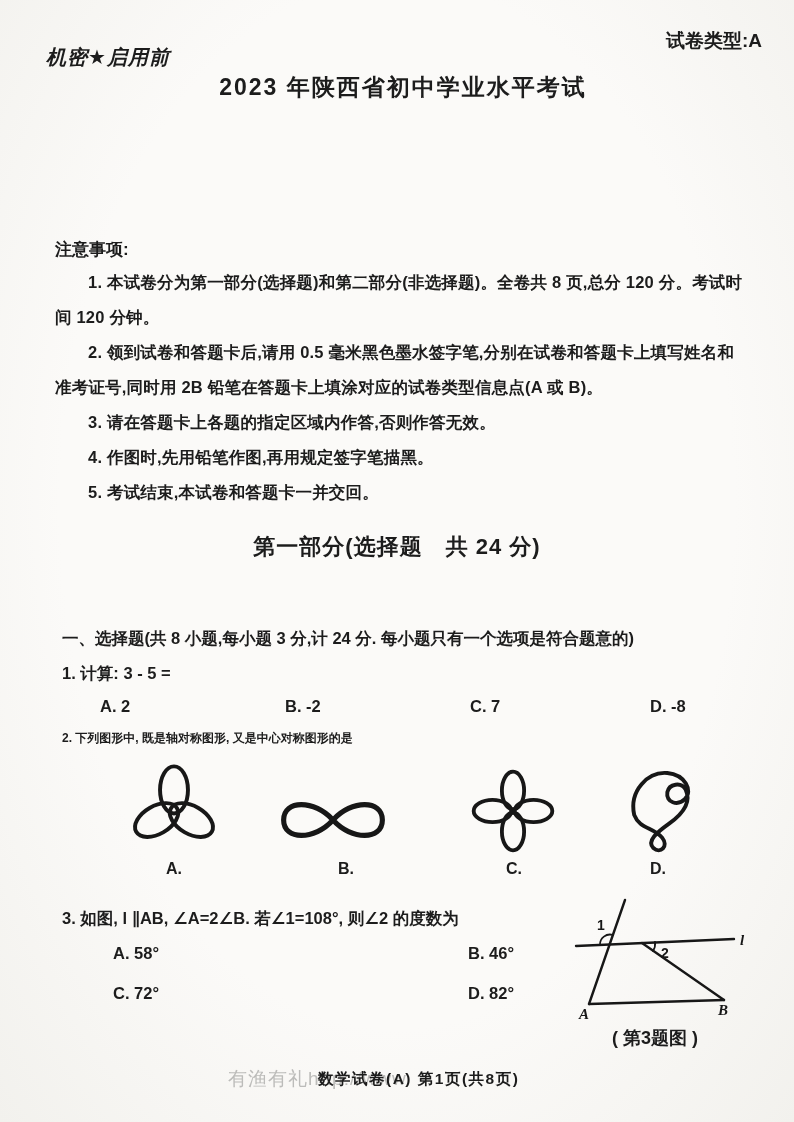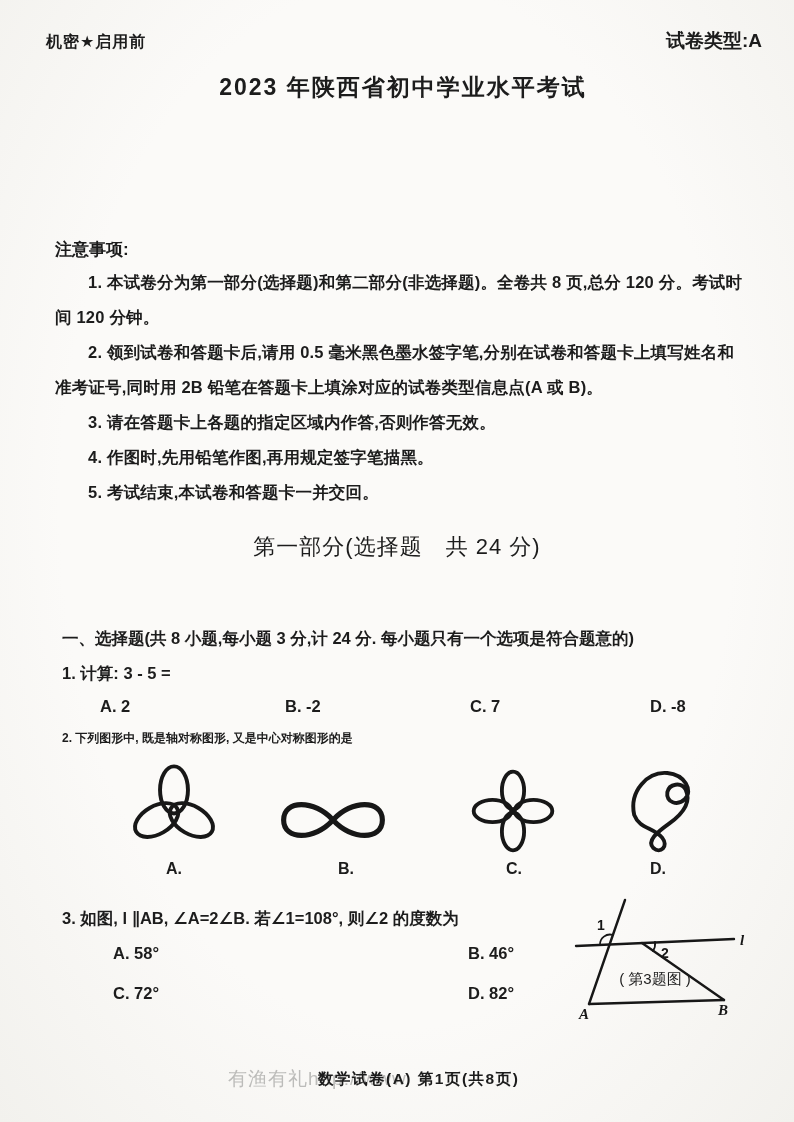--- a/index.html
+++ b/index.html
@@ -7,40 +7,40 @@
     width:794px;height:1122px;
     font-family:"Liberation Sans","DejaVu Sans",sans-serif;
     background:#e9e8e5;
   }
   .page{
     position:relative;width:794px;height:1122px;overflow:hidden;
     background:radial-gradient(ellipse at 50% 45%, #fbfaf8 60%, #f2f1ed 100%);
     color:#1c1c1c;
   }
   .abs{position:absolute;}
-  .security{left:46px;top:32px;font-size:16px;font-weight:700;letter-spacing:1px;}
+  .security{left:46px;top:44px;font-size:20px;font-weight:700;letter-spacing:1px;font-style:italic;}
   .papertype{right:32px;top:28px;font-size:19px;font-weight:700;}
   .exam-title{left:6px;top:72px;width:100%;text-align:center;font-size:23px;font-weight:700;letter-spacing:2px;}
   .subject-title{left:0;top:148px;width:100%;text-align:center;font-size:34px;font-weight:700;letter-spacing:16px;text-indent:16px;}
   .notice{left:55px;top:238px;width:694px;font-size:16.5px;font-weight:600;}
   .notice h3{margin:0 0 4px 0;font-size:17px;font-weight:700;}
   .notice p{margin:0;text-indent:2em;line-height:2.12;letter-spacing:0.2px;}
-  .section-title{left:0;top:532px;width:100%;text-align:center;font-size:22px;font-weight:400;letter-spacing:1px;}
+  .section-title{left:0;top:532px;width:100%;text-align:center;font-size:22px;font-weight:700;letter-spacing:1px;}
   .instruction{left:62px;top:628px;width:690px;font-size:16.5px;font-weight:700;}
   .q1-stem{left:62px;top:663px;font-size:16.5px;font-weight:600;}
   .optA1{left:100px;top:697px;} .optB1{left:285px;top:697px;}
   .optC1{left:470px;top:697px;} .optD1{left:650px;top:697px;}
   .opt{font-size:16.5px;font-weight:600;}
   .q2-stem{left:62px;top:730px;font-size:12px;font-weight:600;}
   .figlabel{font-size:16px;font-weight:700;top:860px;}
   .q3-stem{left:62px;top:908px;width:520px;font-size:16.5px;font-weight:600;}
   .optA3{left:113px;top:944px;} .optB3{left:468px;top:944px;}
   .optC3{left:113px;top:984px;} .optD3{left:468px;top:984px;}
   .q3fig{left:562px;top:888px;}
-  .q3caption{left:575px;top:970px;width:160px;text-align:center;font-size:15px;font-weight:400;}
+  .q3caption{left:575px;top:1026px;width:160px;text-align:center;font-size:18px;font-weight:700;}
   .footer-watermark{left:228px;top:1066px;font-size:19px;color:#bcbcba;font-weight:400;letter-spacing:1px;}
   .footer-page{left:318px;top:1069px;font-size:15.5px;font-weight:700;letter-spacing:1.5px;}
   svg{display:block;}
   .stroke{fill:none;stroke:#171717;stroke-linecap:round;stroke-linejoin:round;}
   .figtext{font-family:"Liberation Serif","DejaVu Serif",serif;font-style:italic;font-size:15px;fill:#171717;font-weight:700;}
   .fignum{font-family:"Liberation Sans","DejaVu Sans",sans-serif;font-style:normal;font-size:14px;fill:#171717;font-weight:700;}
 </style>
 </head>
 <body>
 

